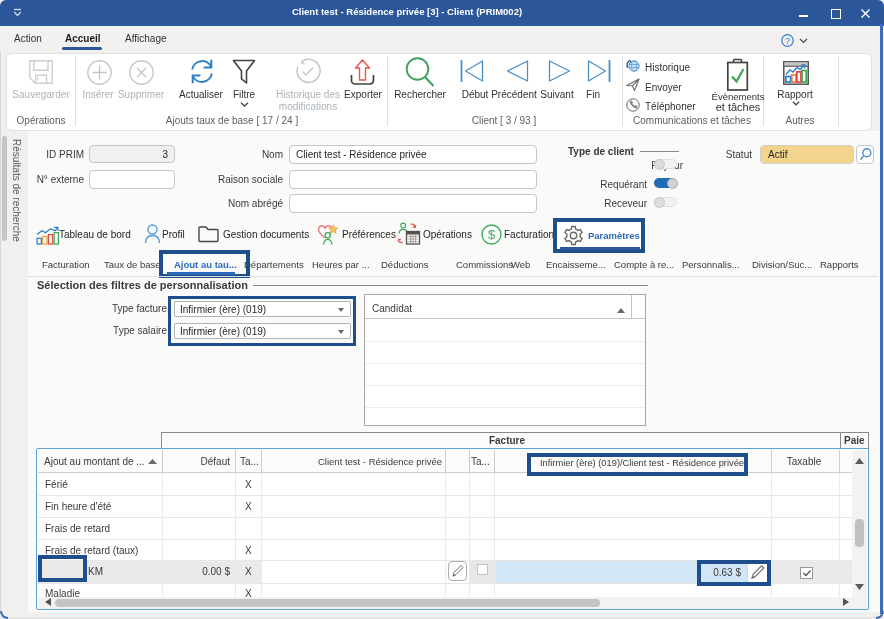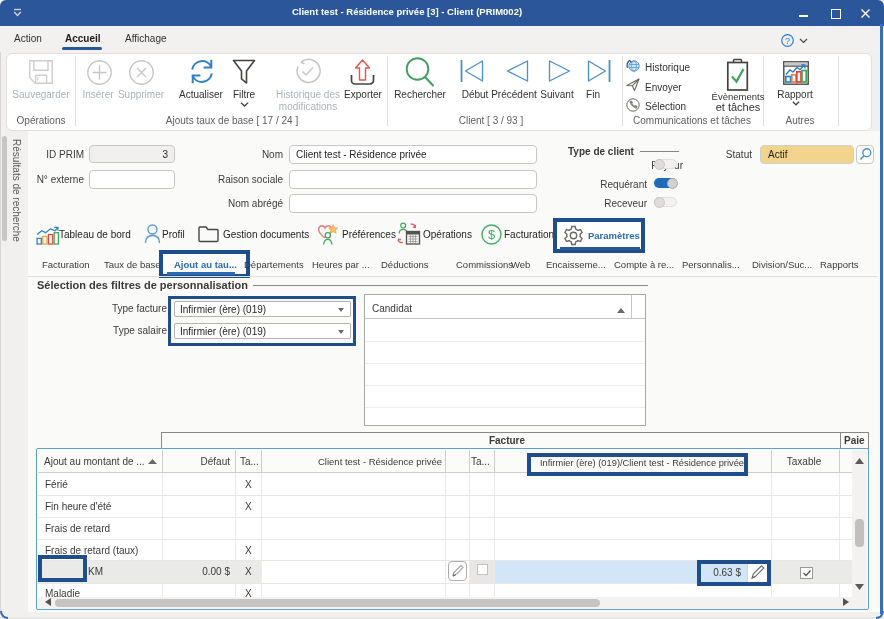--- a/index.html
+++ b/index.html
@@ -50,21 +50,21 @@
 <div class="abs" style="left:6px;top:53px;width:866px;height:78px;background:#ffffff;border:1px solid #e3e1df;border-radius:6px;box-sizing:border-box;"></div>
 
 <div class="abs" style="left:75px;top:56px;width:1px;height:70px;background:#e1dfdd;"></div>
 <div class="abs" style="left:387px;top:56px;width:1px;height:70px;background:#e1dfdd;"></div>
 <div class="abs" style="left:622px;top:56px;width:1px;height:70px;background:#e1dfdd;"></div>
 <div class="abs" style="left:763px;top:56px;width:1px;height:70px;background:#e1dfdd;"></div>
 <div class="abs" style="left:838px;top:56px;width:1px;height:70px;background:#e1dfdd;"></div>
 
 <div class="lbl" style="left:41px;top:115px;transform:translateX(-50%);color:#605e5c;">Opérations</div>
 <div class="lbl" style="left:232px;top:115px;transform:translateX(-50%);color:#605e5c;">Ajouts taux de base [ 17 / 24 ]</div>
-<div class="lbl" style="left:491px;top:115px;transform:translateX(-50%);color:#605e5c;">Client [ 3 / 93 ]</div>
+<div class="lbl" style="left:504px;top:115px;transform:translateX(-50%);color:#605e5c;">Client [ 3 / 93 ]</div>
 <div class="lbl" style="left:692px;top:115px;transform:translateX(-50%);color:#605e5c;">Communications et tâches</div>
 <div class="lbl" style="left:800px;top:115px;transform:translateX(-50%);color:#605e5c;">Autres</div>
 
 <svg class="abs" style="left:28px;top:59px;" width="26" height="26" viewBox="0 0 26 26">
     <path d="M1.8 1.8 H24.2 V24.2 H7.2 L1.8 18.8 Z" fill="none" stroke="#cfcdcb" stroke-width="1.4"></path>
     <path d="M5.8 1.8 V11.3 H20 V1.8" fill="none" stroke="#cfcdcb" stroke-width="1.4"></path>
     <path d="M7.6 24.2 V16.2 H18.6 V24.2" fill="none" stroke="#cfcdcb" stroke-width="1.4"></path>
     <path d="M9.8 18 v3.5" stroke="#cfcdcb" stroke-width="1.2"></path>
   </svg>
 <div class="lbl" style="left:41px;top:89px;transform:translateX(-50%);color:#abb3ba;">Sauvegarder</div>
@@ -145,21 +145,21 @@
 <div class="lbl" style="left:645px;top:62px;color:#323130;">Historique</div>
 <svg class="abs" style="left:626px;top:78px;" width="14" height="13">
     <path d="M0.8 7.5 L13 1 L8.5 12.5 L6.3 7.8 Z" fill="none" stroke="#6b6966" stroke-width="1.1" stroke-linejoin="round"></path>
     <path d="M6.3 7.8 L13 1" stroke="#6b6966" stroke-width="1.1"></path>
   </svg>
 <div class="lbl" style="left:645px;top:82px;color:#323130;">Envoyer</div>
 <svg class="abs" style="left:626px;top:98px;" width="14" height="14" viewBox="0 0 14 14">
     <circle cx="7" cy="7" r="6.2" fill="none" stroke="#6b6966" stroke-width="1"></circle>
     <path d="M4.1 5.4 c-0.8 -0.8 -0.8 -1.9 0 -2.5 c0.7 -0.6 1.6 -0.5 2.1 0.2 l0.5 0.8 c0.3 0.5 0.2 1 -0.3 1.4 c0.3 0.9 1.4 2 2.3 2.3 c0.4 -0.5 0.9 -0.6 1.4 -0.3 l0.8 0.5 c0.7 0.5 0.8 1.4 0.2 2.1 c-0.6 0.8 -1.7 0.8 -2.5 0 c-2 -1.1 -3.6 -2.7 -4.5 -4.5 z" fill="#8a8886" stroke="none"></path>
   </svg>
-<div class="lbl" style="left:645px;top:101px;color:#323130;">Sélection</div>
+<div class="lbl" style="left:645px;top:101px;color:#323130;">Téléphoner</div>
 
 <svg class="abs" style="left:726px;top:58px;" width="23" height="34" viewBox="0 0 23 34">
     <rect x="1.8" y="4.5" width="19.5" height="27.5" fill="none" stroke="#45423f" stroke-width="1.7"></rect>
     <path d="M7.5 4.5 V2.6 a1 1 0 0 1 1 -1 h6 a1 1 0 0 1 1 1 V4.5" fill="none" stroke="#45423f" stroke-width="1.5"></path>
     <path d="M6 18.5 L10.5 23.5 L17.5 11" fill="none" stroke="#3fa75c" stroke-width="2.3"></path>
   </svg>
 <div class="lbl" style="left:738px;top:91px;transform:translateX(-50%);color:#323130;font-size:9.5px;">Évènements</div>
 <div class="lbl" style="left:738px;top:101px;transform:translateX(-50%);color:#323130;font-size:11px;">et tâches</div>
 
 <svg class="abs" style="left:783px;top:61px;" width="26" height="24" viewBox="0 0 26 24">

